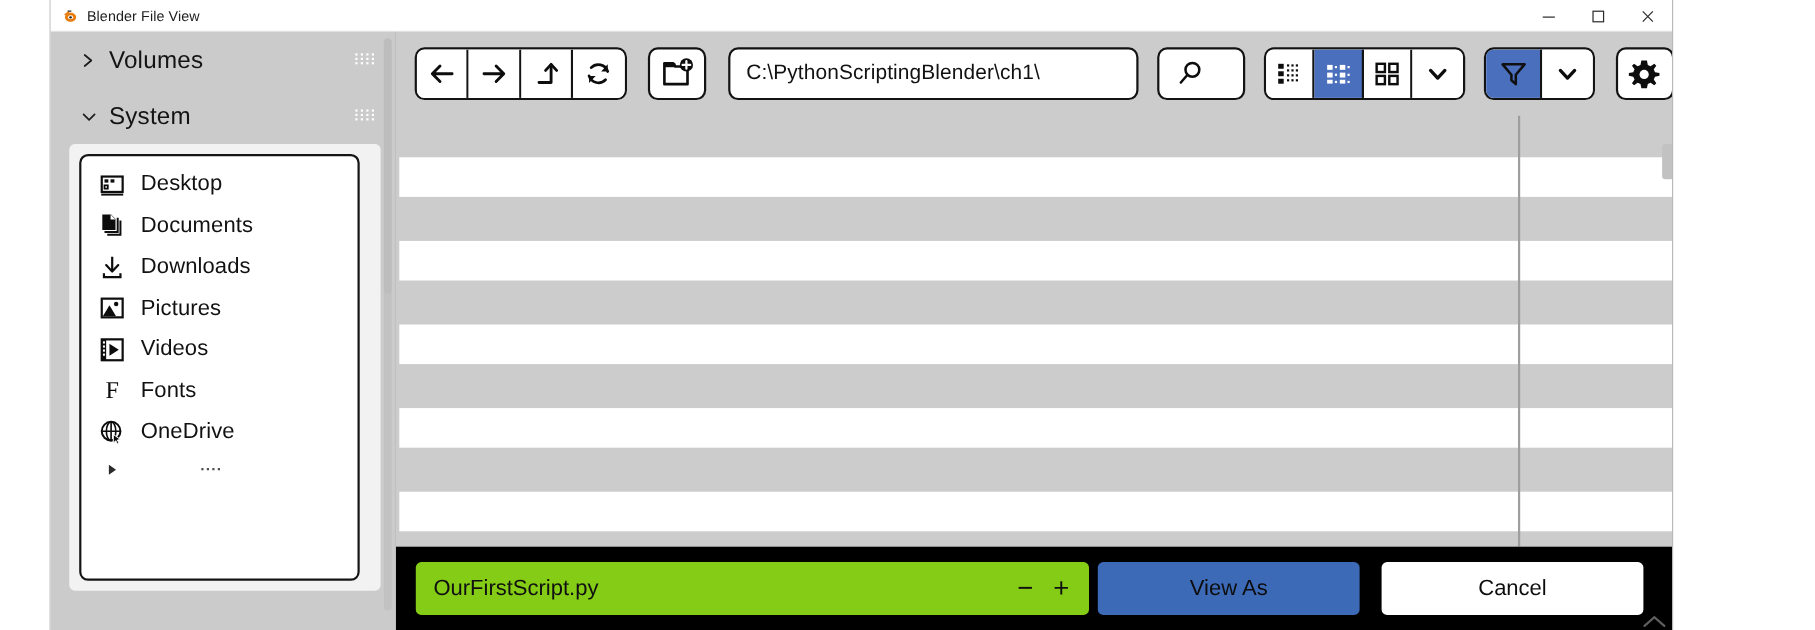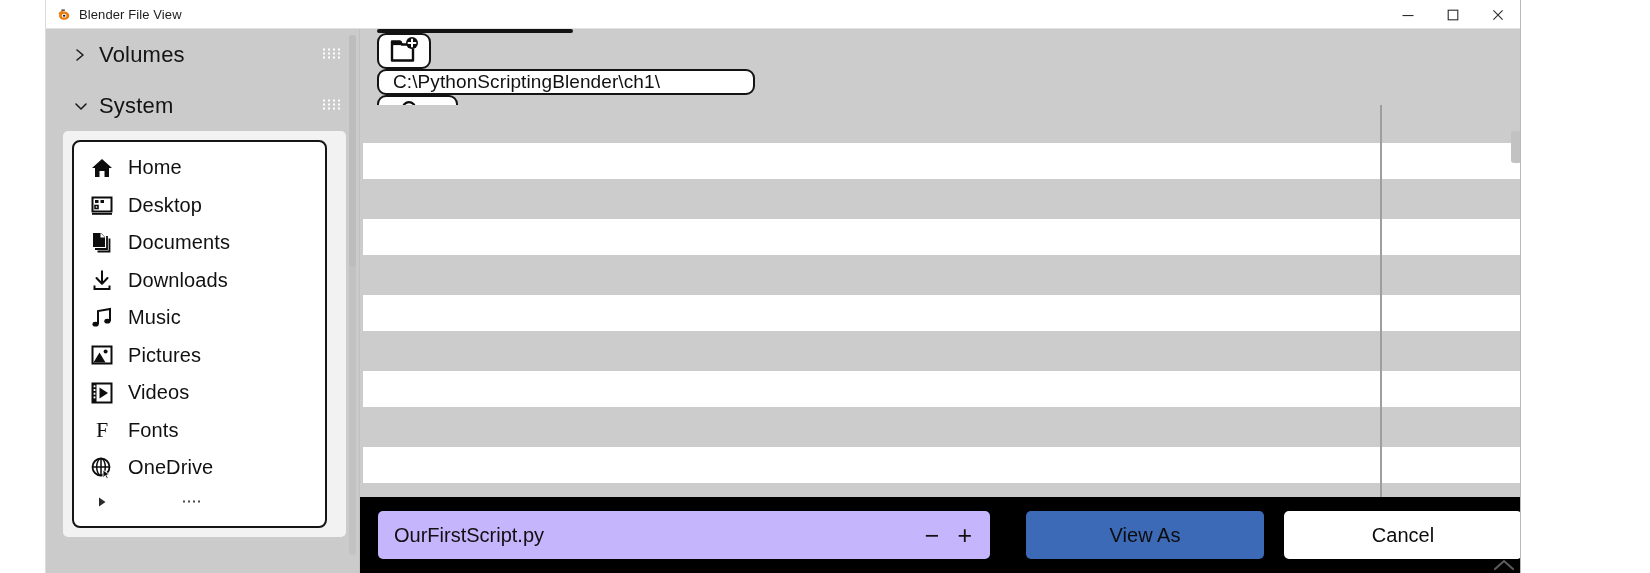--- a/index.html
+++ b/index.html
@@ -224,23 +224,23 @@
     border-left: 1px solid #c0c0c0;
   }
 
   
   .toolbar {
     position: absolute;
     left: 0; top: 0;
     width: 100%;
     height: 76px;
     display: flex;
+    align-items: center;
     padding-left: 17px;
     box-sizing: border-box;
-    flex-direction: column;
   }
   .btn {
     background: #ffffff;
     border: 2px solid #131313;
     box-sizing: border-box;
     display: flex;
     align-items: center;
     justify-content: center;
     cursor: default;
   }
@@ -368,27 +368,27 @@
     height: 76px;
     background: #000000;
     display: flex;
     align-items: center;
     padding-left: 18px;
     box-sizing: border-box;
   }
   .namefield {
     width: 612px;
     height: 48px;
-    background: #c4b5fd;
+    background: #84cc16;
     border-radius: 5px;
     display: flex;
     align-items: center;
     padding: 0 18px 0 16px;
     box-sizing: border-box;
-    margin-right: 36px;
+    margin-right: 8px;
     cursor: text;
   }
   .namefield .fname {
     font-size: 20px;
     color: #101010;
     flex: 1;
     white-space: nowrap;
   }
   .stepper {
     display: flex;
@@ -511,28 +511,20 @@
             <i style="left:5px;top:8px"></i>
             <i style="left:10px;top:8px"></i>
             <i style="left:15px;top:8px"></i>
         </div>
       </div>
 
       <div class="bm-outer">
         <div class="bm-panel">
           <div class="bm-list">
 
-            <div class="bm-item">
-              <span class="bm-ico">
-                <svg width="24" height="24" viewBox="0 0 24 24">
-                  <path d="M12 3 L22 12 L19 12 L19 21 L14.5 21 L14.5 15 L9.5 15 L9.5 21 L5 21 L5 12 L2 12 Z" fill="#0d0d0d"></path>
-                </svg>
-              </span>
-              <span class="bm-label">Home</span>
-            </div>
 
             <div class="bm-item">
               <span class="bm-ico">
                 <svg width="24" height="24" viewBox="0 0 24 24">
                   <rect x="2.5" y="4.5" width="19" height="14" fill="none" stroke="#0d0d0d" stroke-width="2"></rect>
                   <rect x="5" y="7" width="3.5" height="3" fill="#0d0d0d"></rect>
                   <rect x="10.5" y="7" width="3.5" height="3" fill="#0d0d0d"></rect>
                   <rect x="5" y="12.5" width="3" height="3" fill="none" stroke="#0d0d0d" stroke-width="1.6"></rect>
                   <rect x="2" y="20" width="20" height="1.8" fill="#0d0d0d"></rect>
                 </svg>
@@ -556,30 +548,20 @@
               <span class="bm-ico">
                 <svg width="24" height="24" viewBox="0 0 24 24">
                   <path d="M12 2.5 L12 15" stroke="#0d0d0d" stroke-width="2" fill="none"></path>
                   <path d="M6.5 10 L12 15.8 L17.5 10" stroke="#0d0d0d" stroke-width="2" fill="none" stroke-linecap="round" stroke-linejoin="round"></path>
                   <path d="M4.5 17.5 L4.5 21 L19.5 21 L19.5 17.5" stroke="#0d0d0d" stroke-width="2" fill="none"></path>
                 </svg>
               </span>
               <span class="bm-label">Downloads</span>
             </div>
 
-            <div class="bm-item">
-              <span class="bm-ico">
-                <svg width="24" height="24" viewBox="0 0 24 24">
-                  <path d="M8 18 L8 5 L20 3 L20 15" stroke="#0d0d0d" stroke-width="2" fill="none"></path>
-                  <ellipse cx="5.6" cy="18.2" rx="3.1" ry="2.4" fill="#0d0d0d"></ellipse>
-                  <ellipse cx="17.4" cy="15.2" rx="3.1" ry="2.4" fill="#0d0d0d"></ellipse>
-                </svg>
-              </span>
-              <span class="bm-label">Music</span>
-            </div>
 
             <div class="bm-item">
               <span class="bm-ico">
                 <svg width="24" height="24" viewBox="0 0 24 24">
                   <rect x="2.5" y="3.5" width="19" height="17" fill="none" stroke="#0d0d0d" stroke-width="2"></rect>
                   <circle cx="15.6" cy="8.4" r="2" fill="#0d0d0d"></circle>
                   <path d="M3.5 19.5 L9.5 9.5 L15.5 19.5 Z" fill="#0d0d0d"></path>
                 </svg>
               </span>
               <span class="bm-label">Pictures</span>

